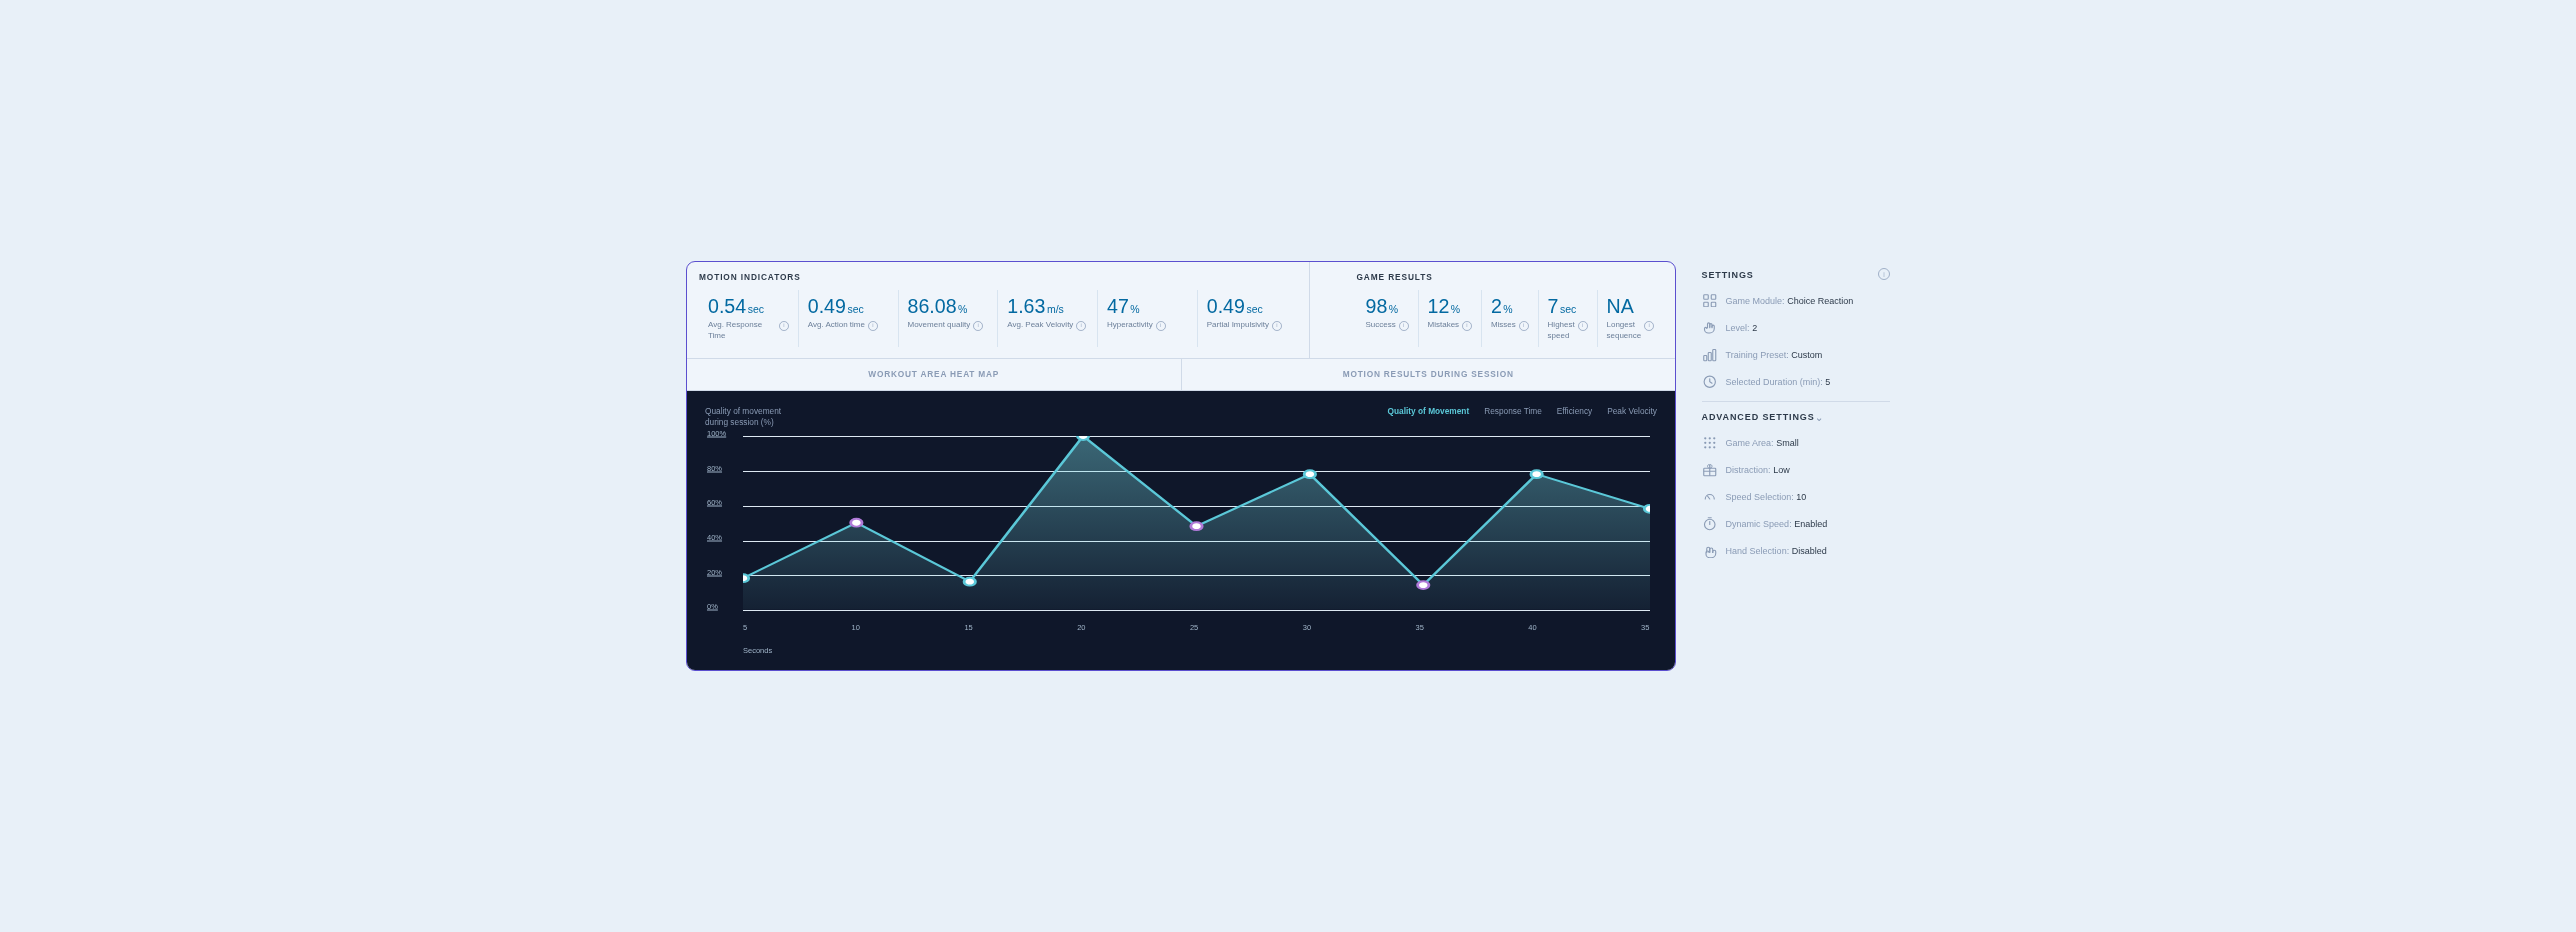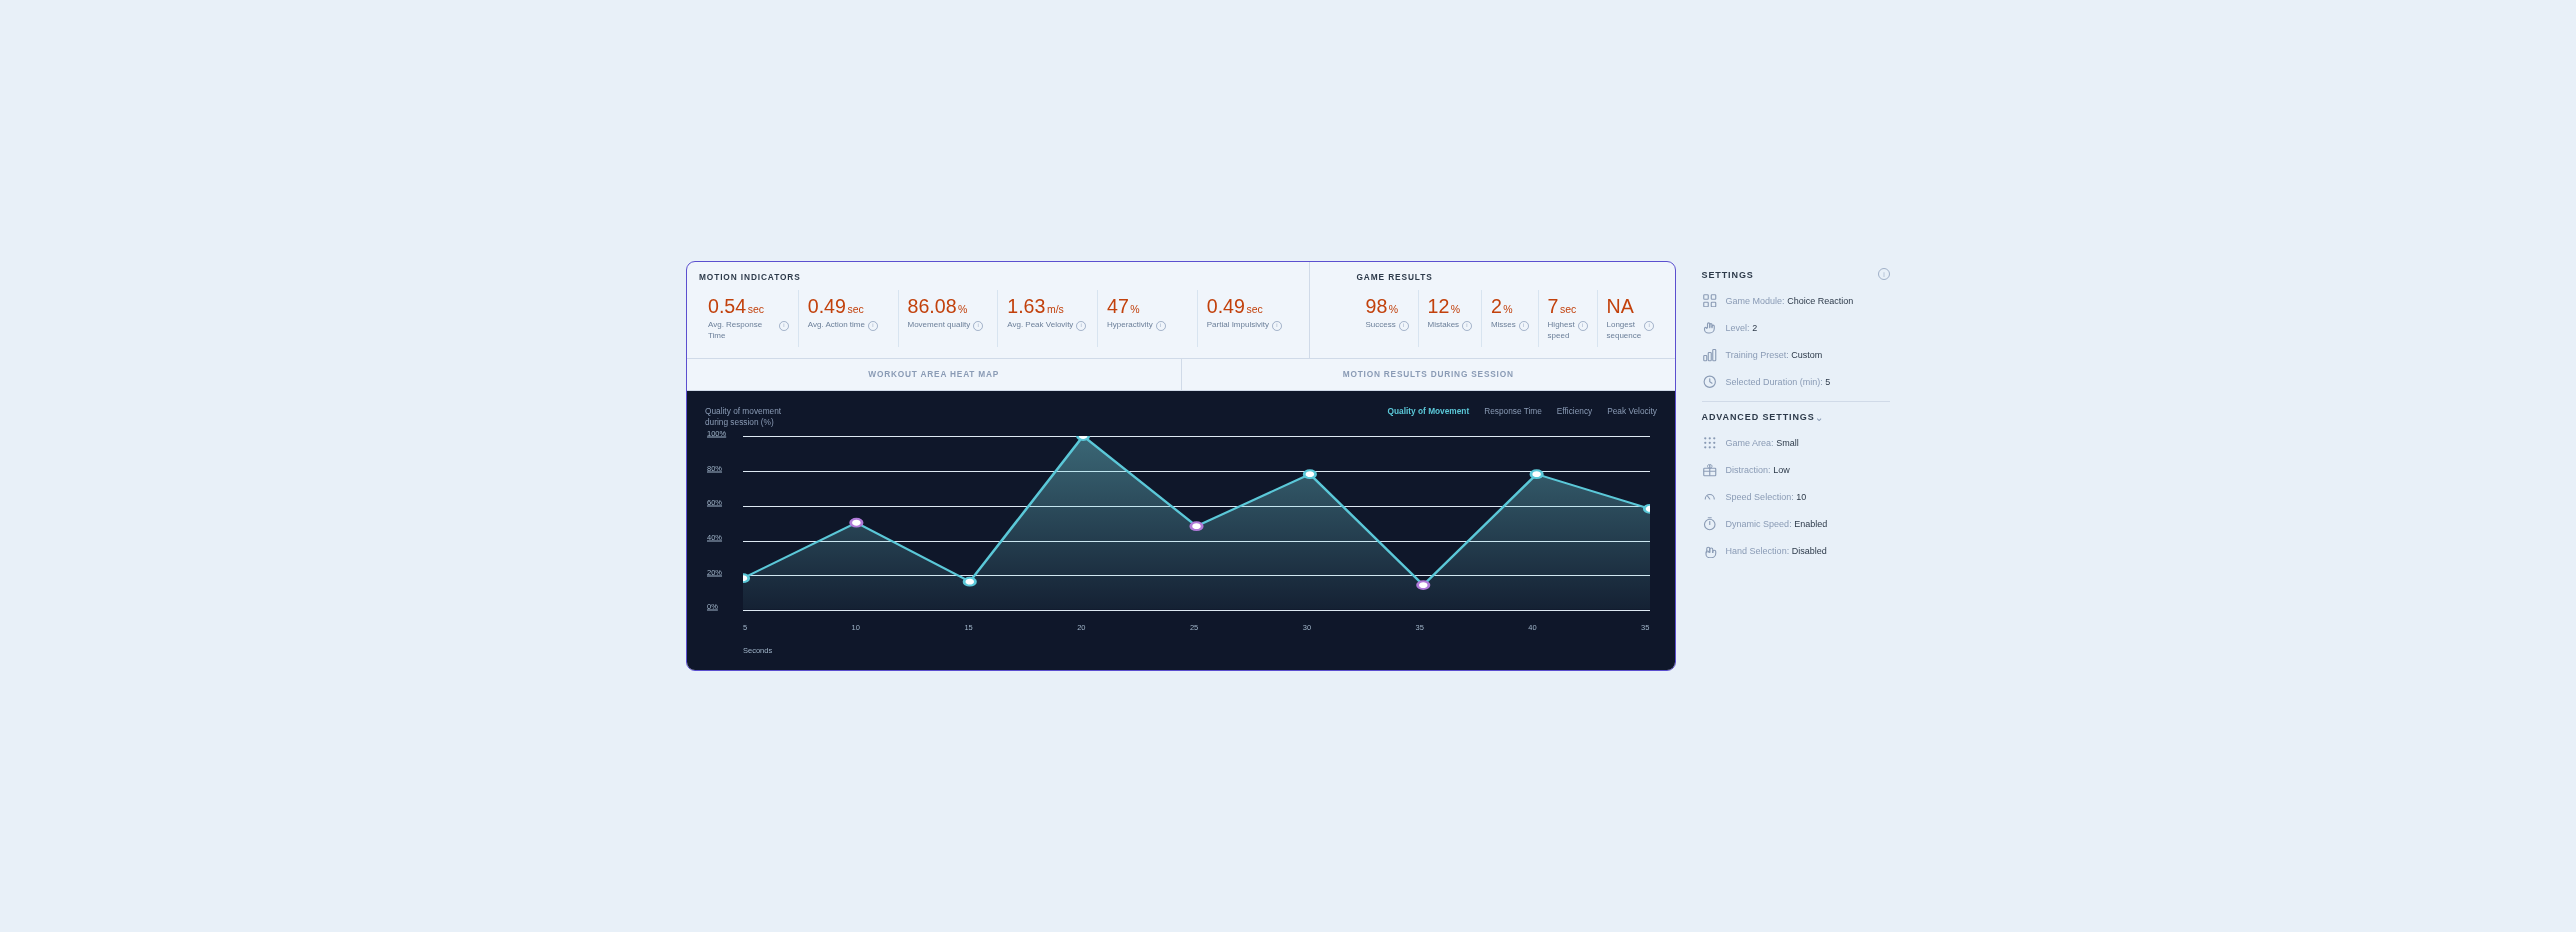--- a/index.html
+++ b/index.html
@@ -60,21 +60,21 @@
       padding: 6px 9px;
       border-right: 0.8px solid #d8e4f0;
       position: relative;
     }
     .metric-item:last-child {
       border-right: none;
     }
     .metric-value {
       font-size: 19.6px;
       font-weight: 300;
-      color: #c2410c;
+      color: #0369a1;
       line-height: 1.1;
     }
     .metric-value .unit {
       font-size: 10.5px;
       font-weight: 400;
       margin-left: 1.5px;
     }
     .metric-label {
       font-size: 8px;
       color: #6b7f99;

